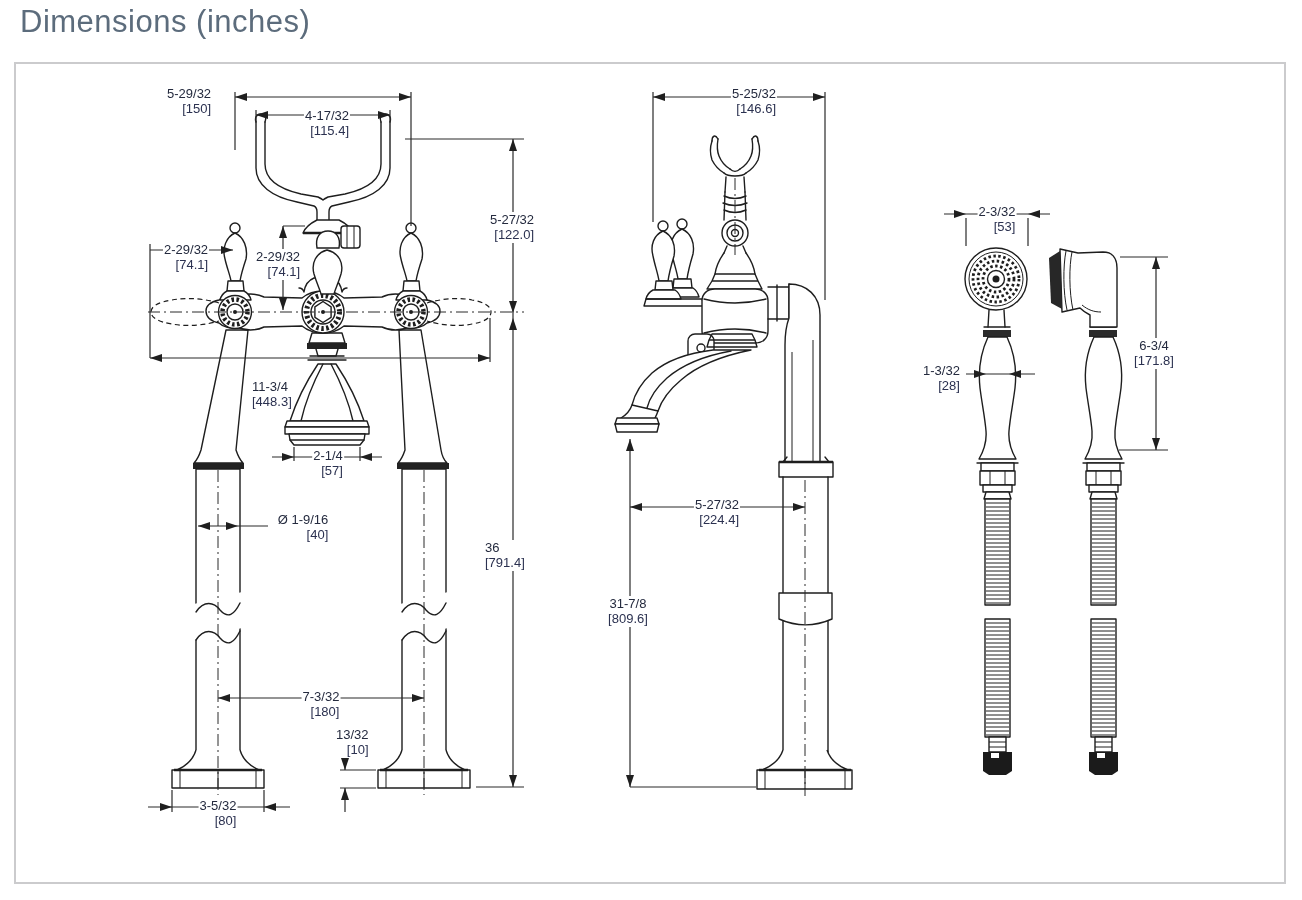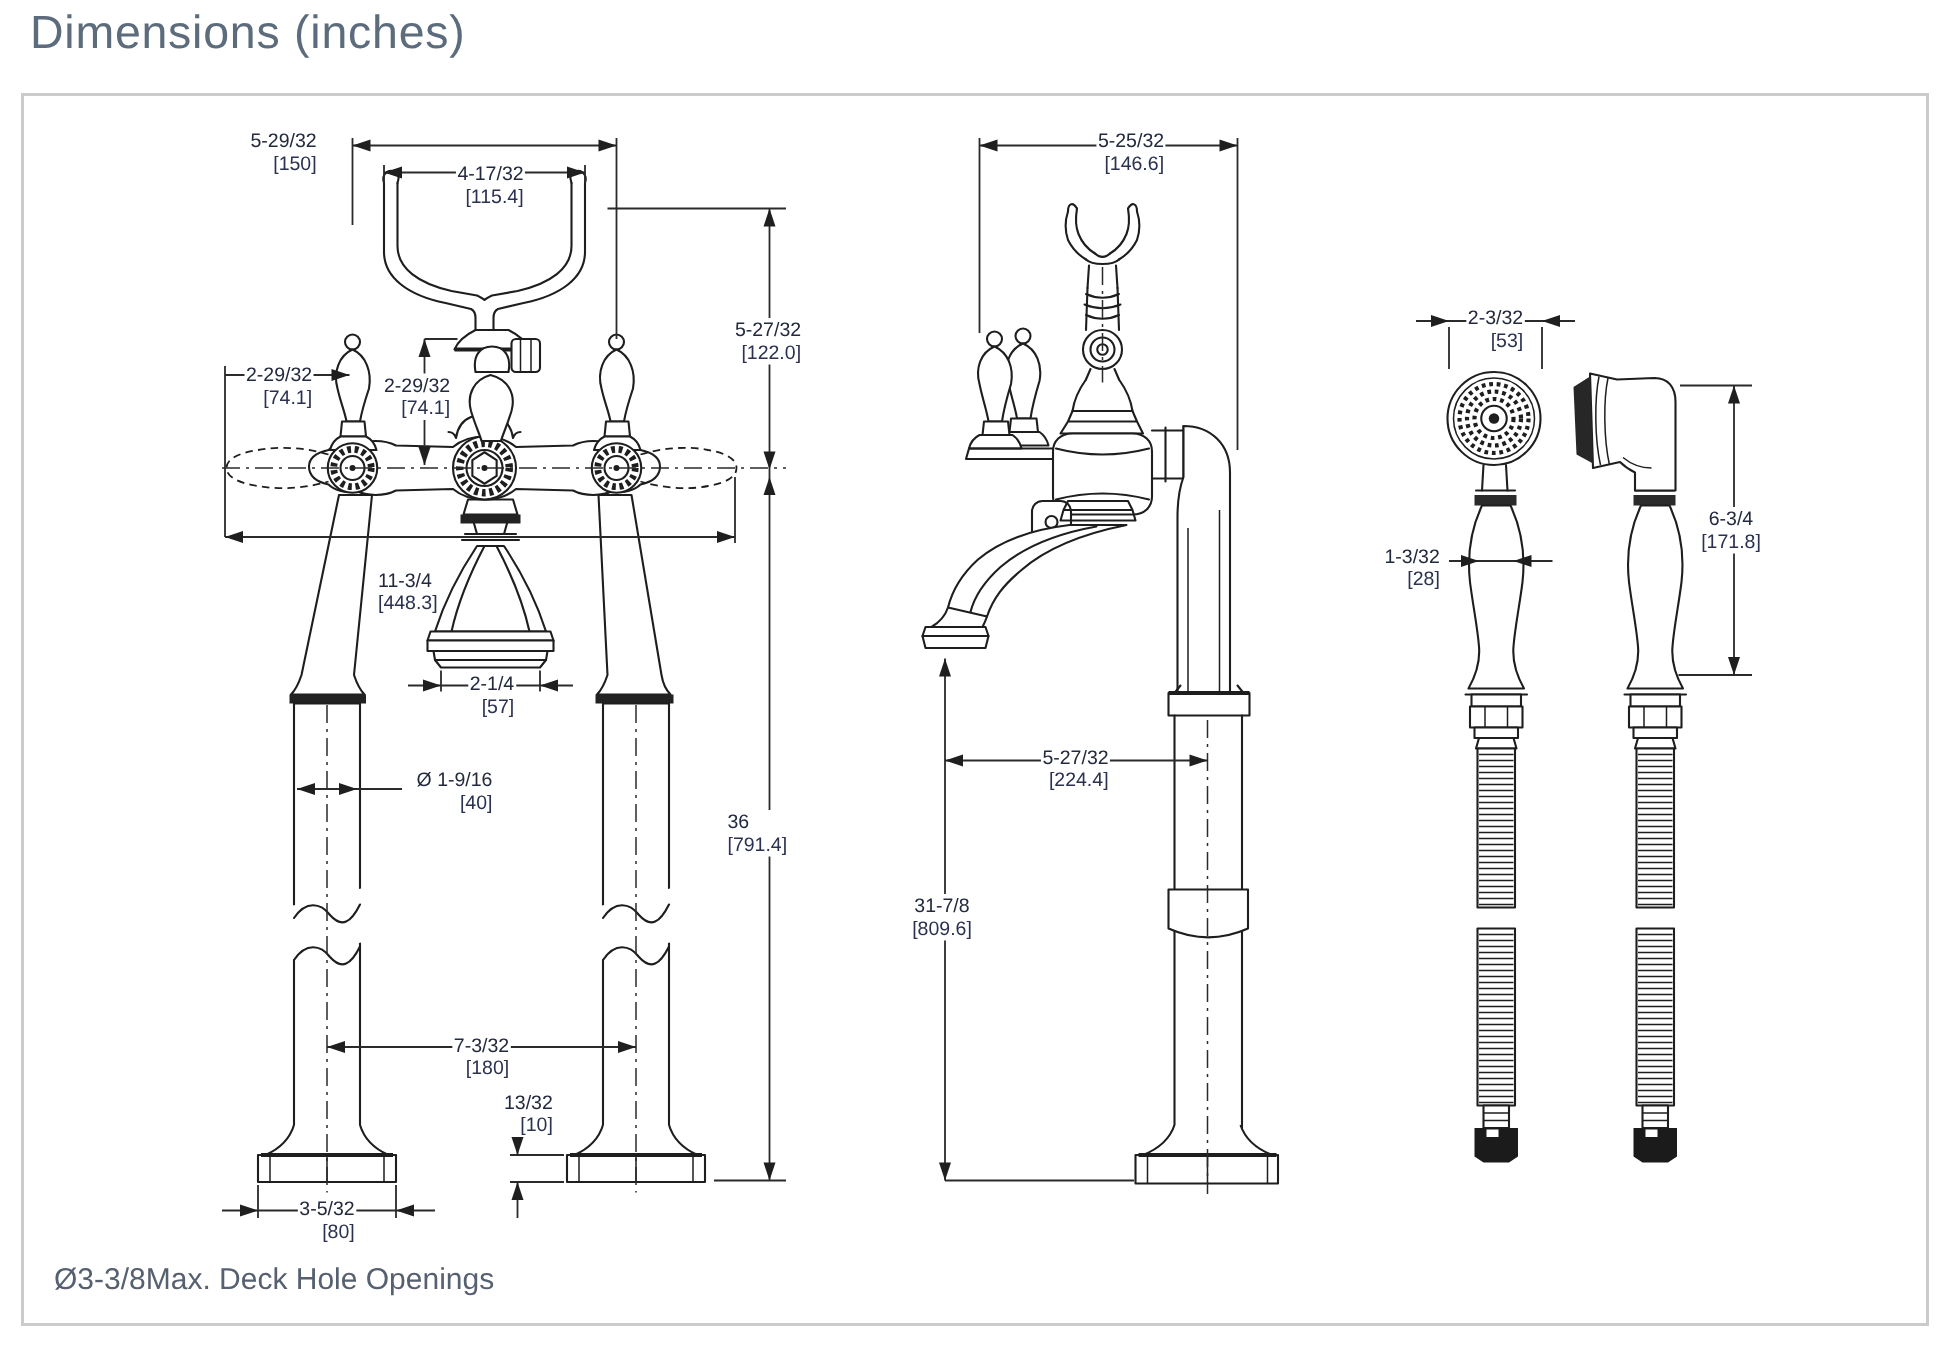--- a/index.html
+++ b/index.html
@@ -382,14 +382,13 @@
   </div>
   <div class="dim" style="left:922px;top:363px;">
     <span class="in">1-3/32</span>
     <span class="mm">[28]</span>
   </div>
   <div class="dim c" style="left:1154px;top:338px;">
     <span class="in">6-3/4</span>
     <span class="mm">[171.8]</span>
   </div>
 
-  <div class="footnote">Ø3-3/8Max. Deck Hole Openings</div>
 </div>
 
 </body></html>

